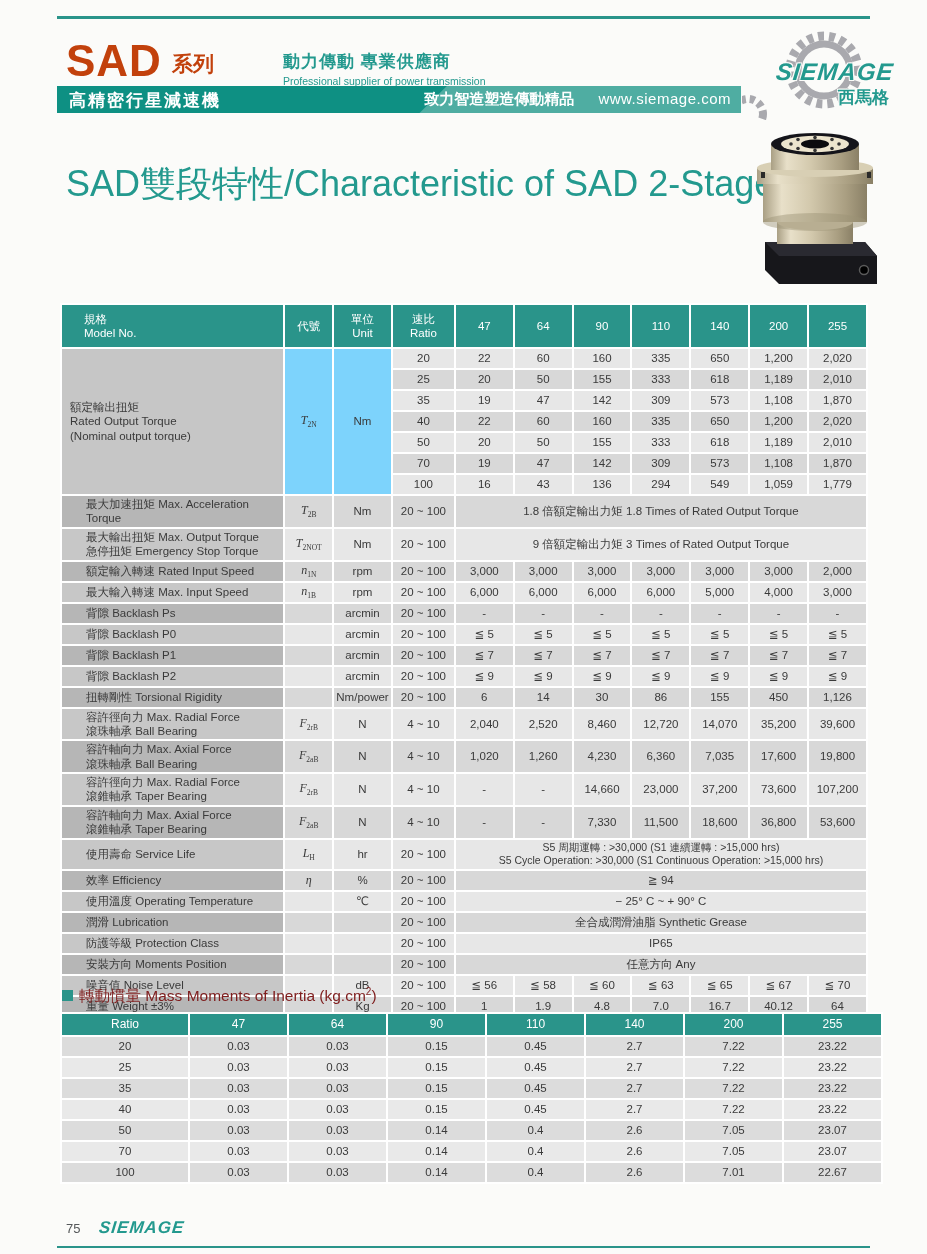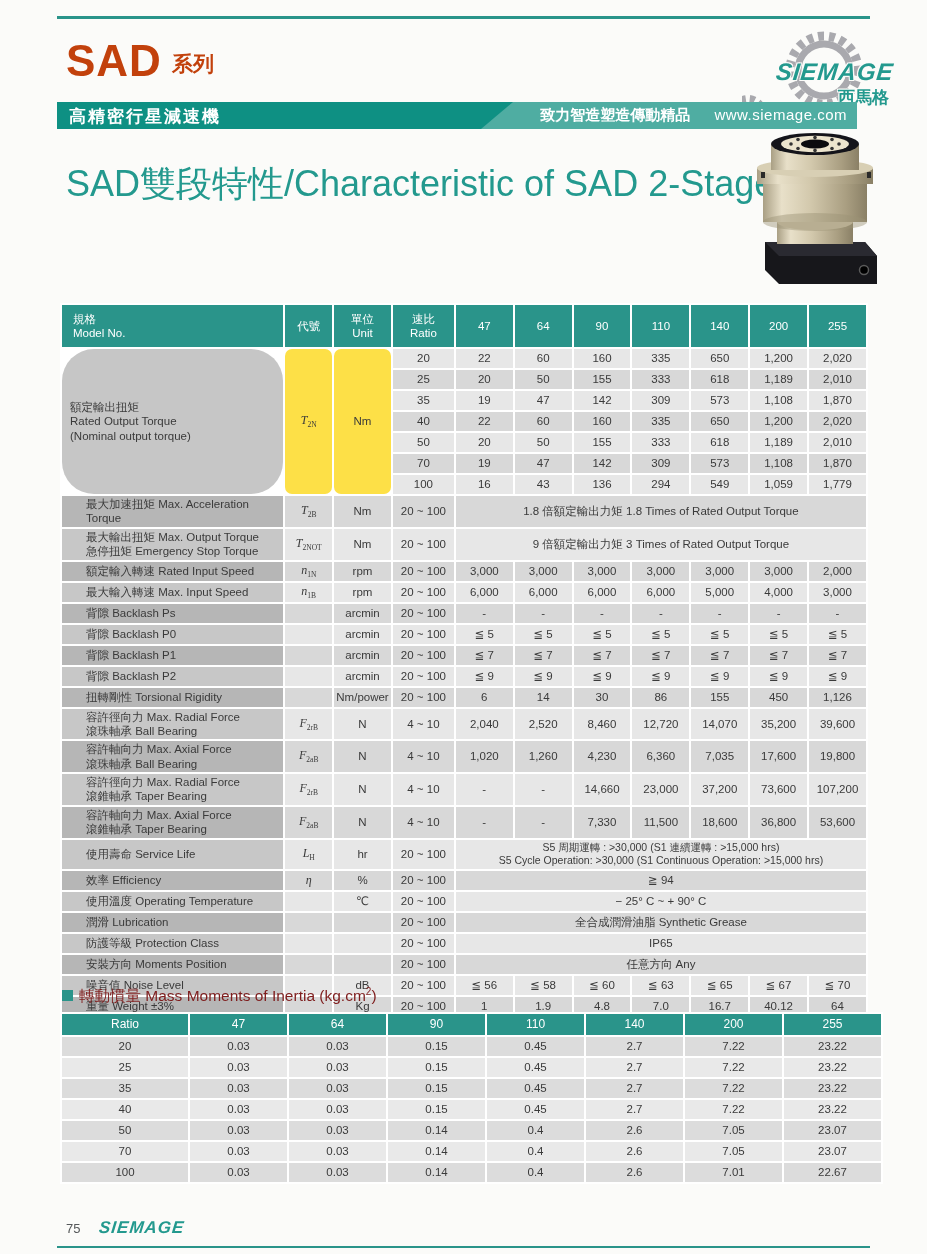--- a/index.html
+++ b/index.html
@@ -11,21 +11,21 @@
   .bottom-rule{left:57px;top:1246px;width:813px;height:2px;}
 
   
   .brand{position:absolute;left:66px;top:36px;color:#c2410c;white-space:nowrap;}
   .brand-sad{font-size:44px;font-weight:bold;letter-spacing:1px;}
   .brand-series{font-size:21px;font-weight:bold;margin-left:10px;position:relative;top:-5px;}
   .slogan{position:absolute;left:283px;top:50px;color:#23998e;}
   .slogan-zh{font-size:17px;font-weight:bold;letter-spacing:1px;}
   .slogan-en{font-size:10.5px;margin-top:2px;}
 
-  .banner{position:absolute;left:57px;top:102px;width:800px;height:27px;background:#4fada2;}
+  .banner{position:absolute;left:57px;top:86px;width:684px;height:27px;background:#4fada2;}
   .banner-dark{position:absolute;left:0;top:0;width:100%;height:100%;background:#0e9083;
     clip-path:polygon(0 0,57% 0,53% 100%,0 100%);}
   .banner-left-text{position:absolute;left:12px;top:3px;color:#fff;font-size:17px;letter-spacing:2px;
     font-family:"Liberation Serif","DejaVu Serif",serif;font-weight:bold;}
   .banner-right-text{position:absolute;right:10px;top:4px;color:#fff;font-size:15px;font-weight:bold;white-space:nowrap;}
   .banner-right-text .url{font-weight:normal;margin-left:20px;letter-spacing:0.5px;}
 
   
   .logo{position:absolute;left:742px;top:24px;width:172px;height:96px;}
   .logo svg{position:absolute;left:0;top:0;}
@@ -38,28 +38,28 @@
 
   .page-title{position:absolute;left:66px;top:160px;color:#23998e;font-size:36px;font-weight:normal;margin:0;}
 
   .product{position:absolute;left:703px;top:122px;width:205px;height:170px;}
 
   
   .spec-wrap{position:absolute;left:60px;top:303px;width:810px;}
   table{border-collapse:separate;border-spacing:2px;table-layout:fixed;width:808px;background:#fff;color:#3a3a3a;}
   th,td{padding:1px 2px;text-align:center;vertical-align:middle;font-weight:normal;font-size:11.5px;line-height:1.25;overflow:hidden;}
   thead th{background:#2a948a;color:#fff;height:40px;font-size:11.5px;}
-  th.h-model{text-align:left;padding-left:11px;}
+  th.h-model{text-align:left;padding-left:22px;}
   th.lab{text-align:left;padding-left:24px;}
   tr.s0 td.v{background:#e7e7e7;}
   tr.s1 td.v{background:#d8d8d8;}
   tr.s0 th.lab{background:#c7c7c7;}
   tr.s1 th.lab{background:#b6b6b6;}
-  th.lab-merged{background:#c6c6c6;text-align:left;padding-left:8px;border-radius:32px;}
-  td.mid-merged{background:#fde047;border-radius:7px;}
+  th.lab-merged{background:#c6c6c6;text-align:left;padding-left:8px;}
+  td.mid-merged{background:#7dd3fc;}
   tr.body-row{height:19px;}
   td.span-cell div{line-height:1.3;}
   td.span-cell .small{font-size:10.5px;}
   .code-i{font-family:"Liberation Serif","DejaVu Serif",serif;font-style:italic;font-size:12px;}
   .code-sub{font-family:"Liberation Serif","DejaVu Serif",serif;font-size:7.5px;vertical-align:sub;}
 
   
   .inertia-title{position:absolute;left:62px;top:986px;font-size:15.5px;color:#7f1d1d;}
   .inertia-title .bullet{display:inline-block;width:11px;height:11px;background:#2a948a;margin-right:6px;}
   .inertia-title sup{font-size:10px;}
@@ -79,20 +79,24 @@
 <body>
 
 <div class="page">
 
   <div class="rule top-rule"></div>
 
   <div class="brand">
     <span class="brand-sad">SAD</span><span class="brand-series">系列</span>
   </div>
 
+  <div class="slogan">
+    <div class="slogan-zh">動力傳動 專業供應商</div>
+    <div class="slogan-en">Professional supplier of power transmission</div>
+  </div>
 
   <div class="logo">
     <svg width="172" height="96" viewBox="0 0 172 96">
       <g fill="none" stroke="#a9a9ae">
         <circle cx="82" cy="46" r="34" stroke-width="9" stroke-dasharray="6 5"></circle>
         <circle cx="82" cy="46" r="26" stroke-width="7"></circle>
         <circle cx="6" cy="90" r="15" stroke-width="8" stroke-dasharray="5 4"></circle>
       </g>
     </svg>
     <div class="logo-text">SIEMAGE</div>

